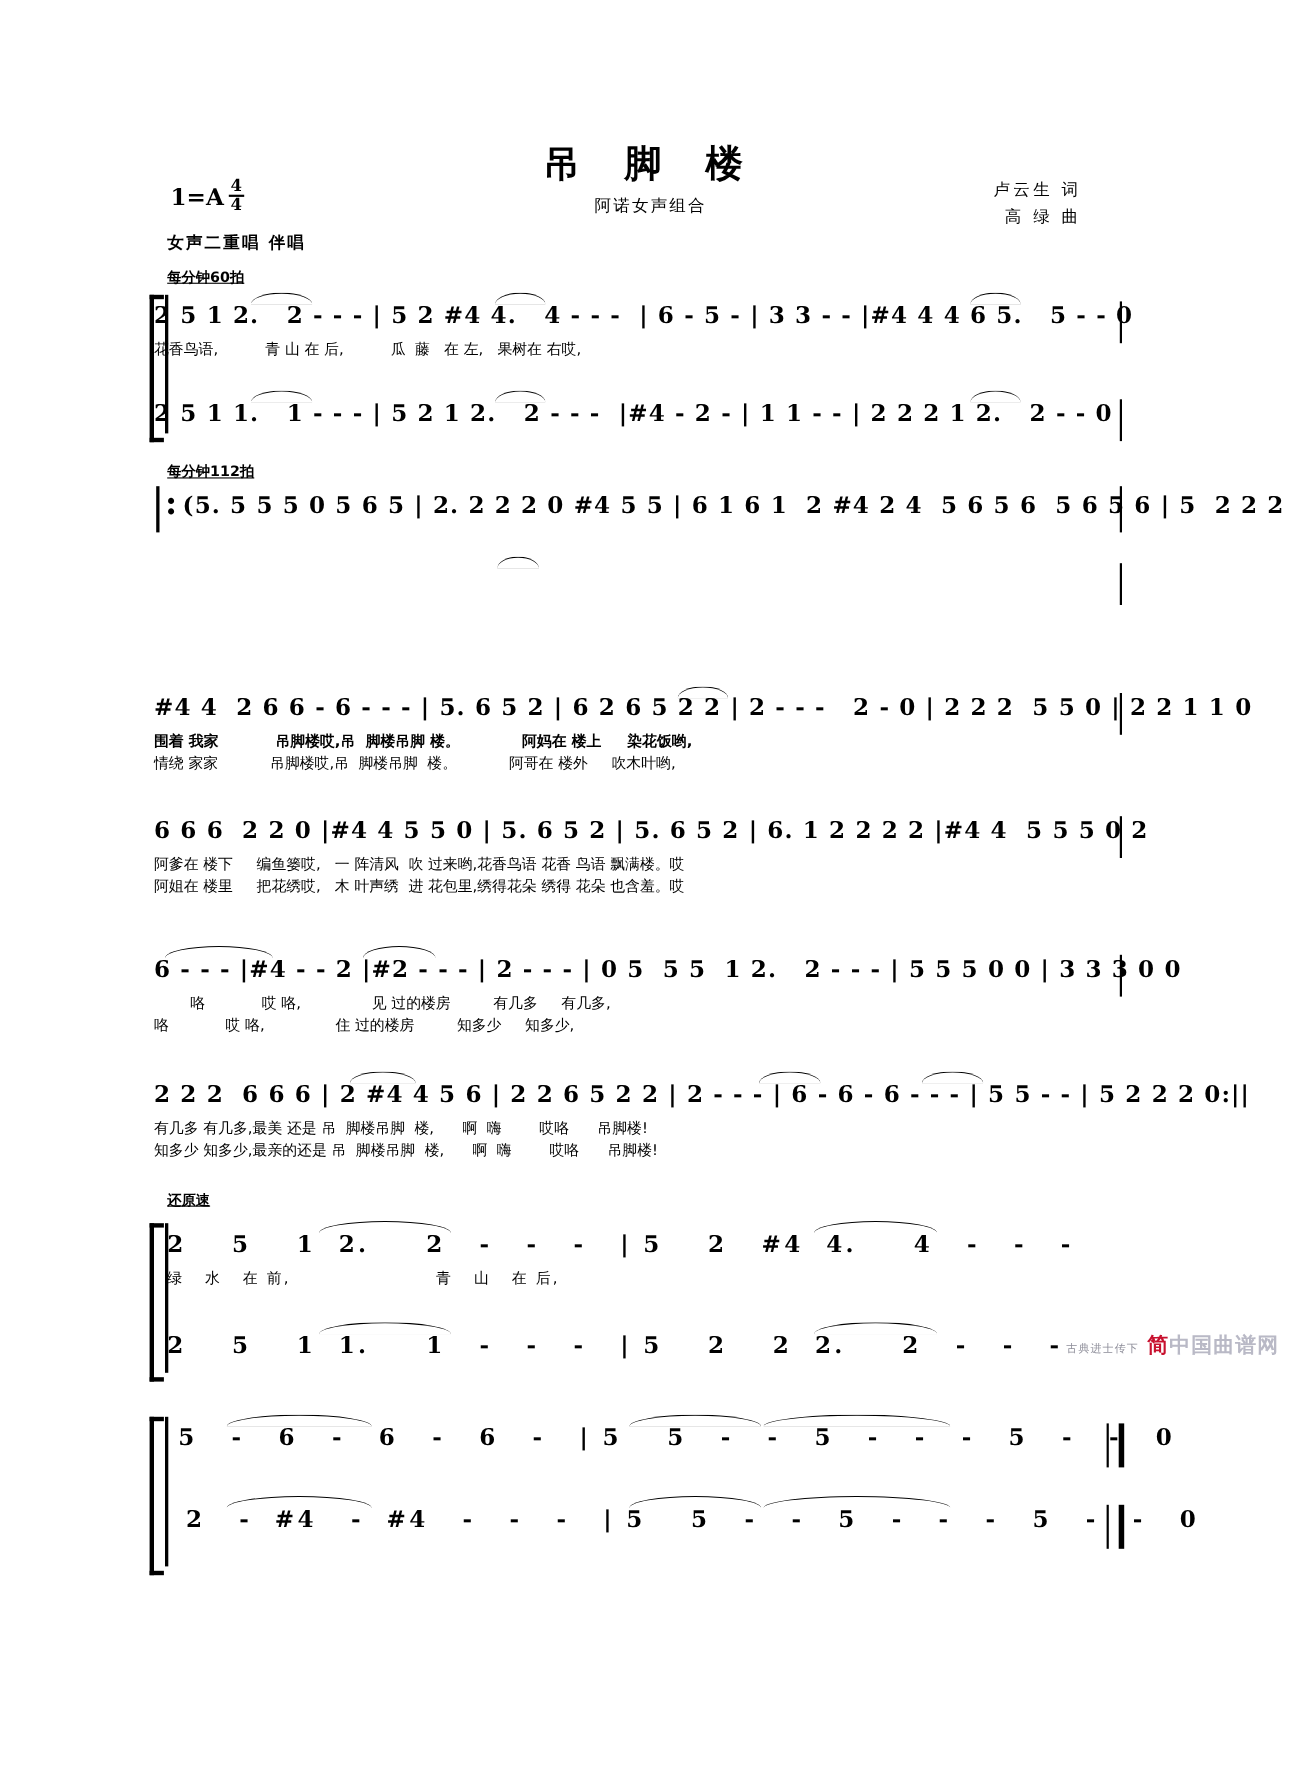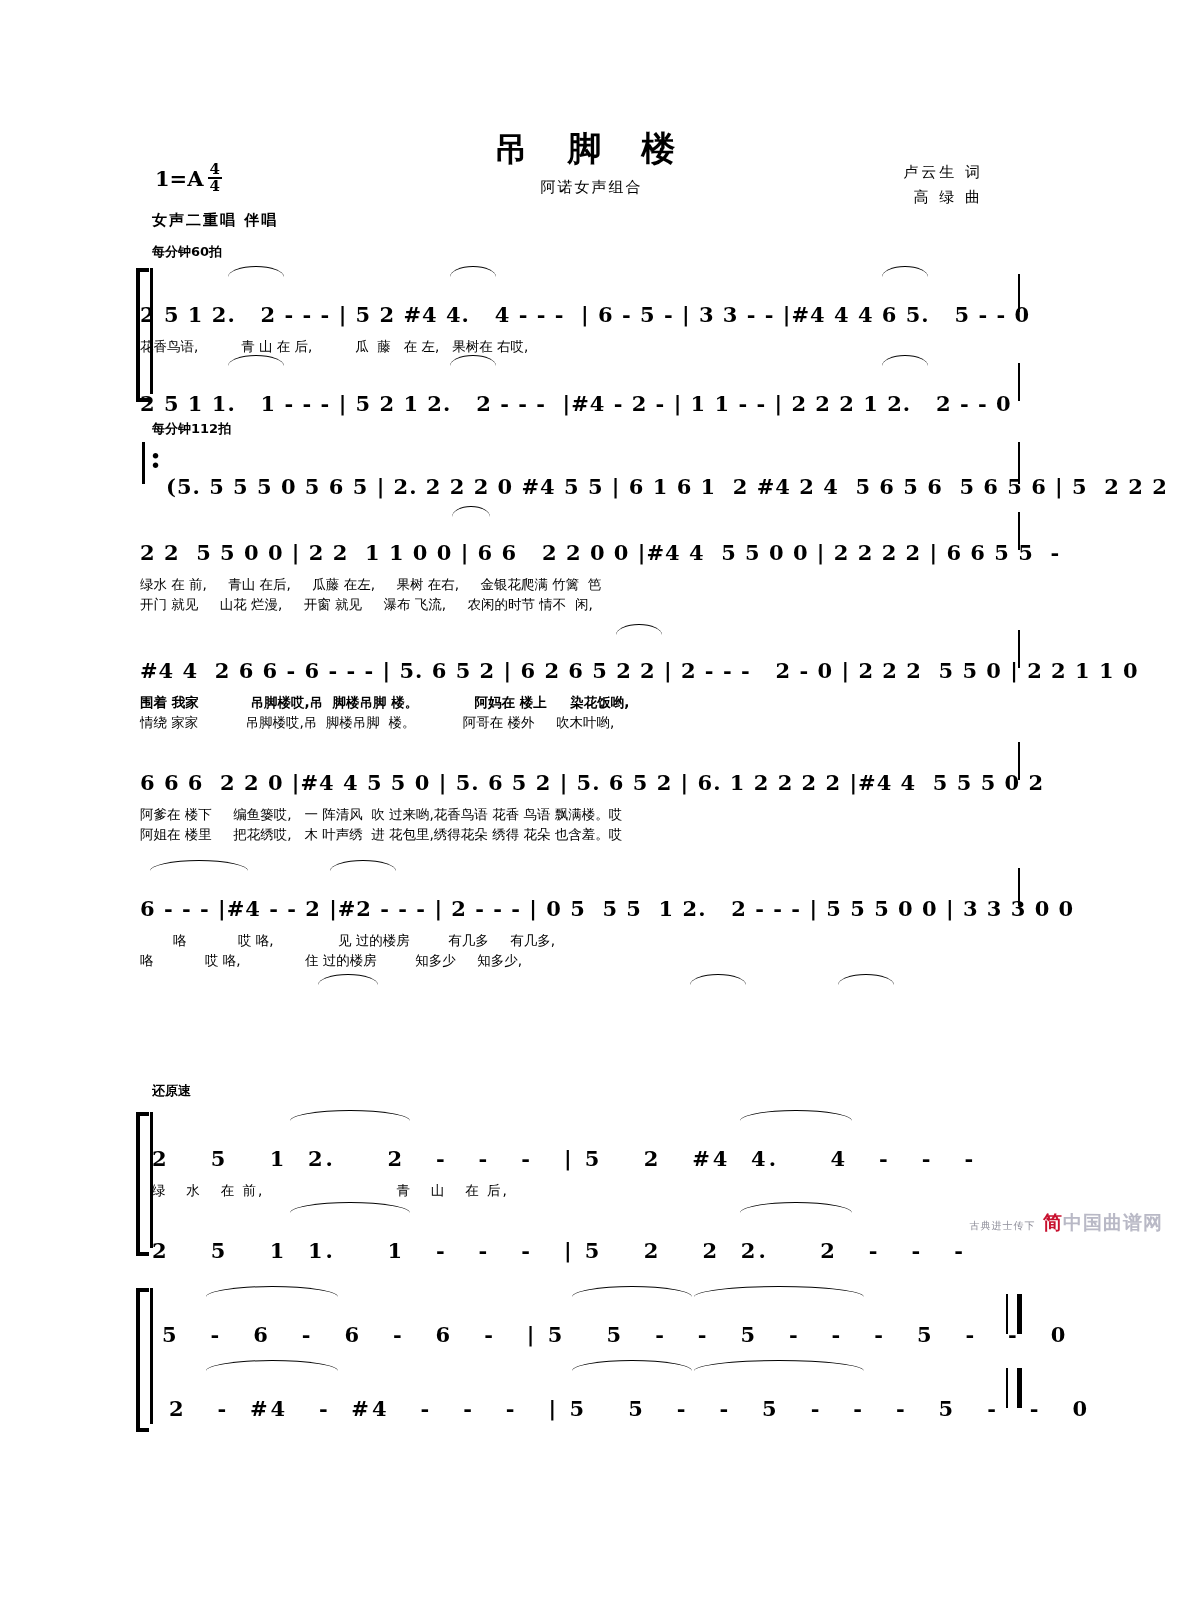--- a/index.html
+++ b/index.html
@@ -44,24 +44,25 @@
   .voicing{
     position:absolute;left:152px;top:211px;
     font-size:15px;font-weight:bold;letter-spacing:2px;
     font-family:"DejaVu Sans", sans-serif;
     text-align:center;
   }
   .tempo{
     position:absolute;
     font-size:13px;font-weight:bold;letter-spacing:0px;
     font-family:"DejaVu Sans", sans-serif;
+    text-decoration:underline;
   }
 
   
-  .row{position:absolute;left:140px;width:880px;margin-top:28px;}
+  .row{position:absolute;left:140px;width:880px;}
   .notes{
     font-family:"DejaVu Serif", serif;
     font-size:21px;font-weight:bold;
     letter-spacing:1px;
     white-space:pre;
     line-height:26px;
   }
   .lyr{
     font-family:"DejaVu Sans", sans-serif;
     font-size:13.5px;
@@ -142,25 +143,20 @@
   <div class="thinline" style="left:1018px;top:274px;height:38px;"></div>
   <div class="thinline" style="left:1018px;top:363px;height:38px;"></div>
 
   <div class="barline" style="left:142px;top:442px;height:42px;"></div>
   <div class="repeat-open" style="left:150px;top:440px;">:</div>
   <div class="row" style="top:446px;left:166px;width:860px;">
     <div class="notes">(5. 5 5 5 0 5 6 5 | 2. 2 2 2 0 #4 5 5 | 6 1 6 1  2 #4 2 4  5 6 5 6  5 6 5 6 | 5  2 2 2  0)</div>
   </div>
   <div class="thinline" style="left:1018px;top:442px;height:42px;"></div>
 
-  <div class="row" style="top:512px;">
-    <div class="notes">2 2  5 5 0 0 | 2 2  1 1 0 0 | 6 6   2 2 0 0 |#4 4  5 5 0 0 | 2 2 2 2 | 6 6 5 5  -</div>
-    <div class="lyr" style="margin-top:8px;">绿水 在 前,     青山 在后,     瓜藤 在左,     果树 在右,     金银花爬满 竹篱  笆</div>
-    <div class="lyr">开门 就见     山花 烂漫,     开窗 就见     瀑布 飞流,     农闲的时节 情不  闲,</div>
-  </div>
   <div class="slur" style="left:452px;top:506px;width:38px;"></div>
   <div class="thinline" style="left:1018px;top:512px;height:38px;"></div>
 
   <div class="row" style="top:630px;">
     <div class="notes">#4 4  2 6 6 - 6 - - - | 5. 6 5 2 | 6 2 6 5 2 2 | 2 - - -   2 - 0 | 2 2 2  5 5 0 | 2 2 1 1 0</div>
     <div class="lyr" style="margin-top:8px;font-weight:bold;">围着 我家           吊脚楼哎,吊  脚楼吊脚 楼。            阿妈在 楼上     染花饭哟,</div>
     <div class="lyr">情绕 家家           吊脚楼哎,吊  脚楼吊脚  楼。           阿哥在 楼外     吹木叶哟,</div>
   </div>
   <div class="slur" style="left:616px;top:624px;width:46px;"></div>
   <div class="thinline" style="left:1018px;top:630px;height:38px;"></div>
@@ -174,20 +170,25 @@
 
   <div class="row" style="top:868px;">
     <div class="notes">6 - - - |#4 - - 2 |#2 - - - | 2 - - - | 0 5  5 5  1 2.   2 - - - | 5 5 5 0 0 | 3 3 3 0 0</div>
     <div class="lyr" style="margin-top:8px;padding-left:33px;">咯            哎 咯,               见 过的楼房         有几多     有几多,</div>
     <div class="lyr">咯            哎 咯,               住 过的楼房         知多少     知多少,</div>
   </div>
   <div class="slur" style="left:150px;top:860px;width:98px;"></div>
   <div class="slur" style="left:330px;top:860px;width:66px;"></div>
   <div class="thinline" style="left:1018px;top:868px;height:38px;"></div>
 
+  <div class="row" style="top:982px;">
+    <div class="notes">2 2 2  6 6 6 | 2 #4 4 5 6 | 2 2 6 5 2 2 | 2 - - - | 6 - 6 - 6 - - - | 5 5 - - | 5 2 2 2 0:||</div>
+    <div class="lyr" style="margin-top:8px;">有几多 有几多,最美 还是 吊  脚楼吊脚  楼,      啊  嗨        哎咯      吊脚楼!</div>
+    <div class="lyr">知多少 知多少,最亲的还是 吊  脚楼吊脚  楼,      啊  嗨        哎咯      吊脚楼!</div>
+  </div>
   <div class="slur" style="left:318px;top:974px;width:60px;"></div>
   <div class="slur" style="left:690px;top:974px;width:56px;"></div>
   <div class="slur" style="left:838px;top:974px;width:56px;"></div>
 
   <div class="brace" style="left:136px;top:1112px;height:136px;"></div>
   <div class="barline" style="left:150px;top:1112px;height:136px;"></div>
 
   <div class="row" style="top:1118px;left:152px;">
     <div class="notes" style="letter-spacing:3px;">2    5    1  2.     2   -   -   -   | 5    2   #4  4.     4   -   -   -</div>
     <div class="lyr" style="margin-top:8px;letter-spacing:2px;">绿   水   在 前,                     青   山   在 后,</div>

